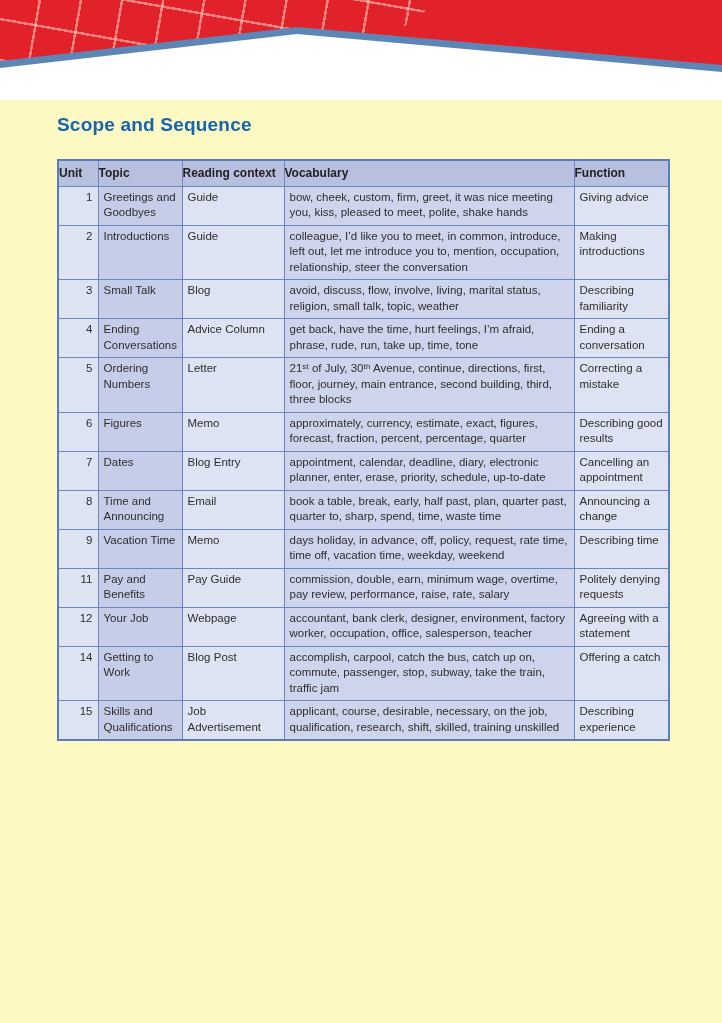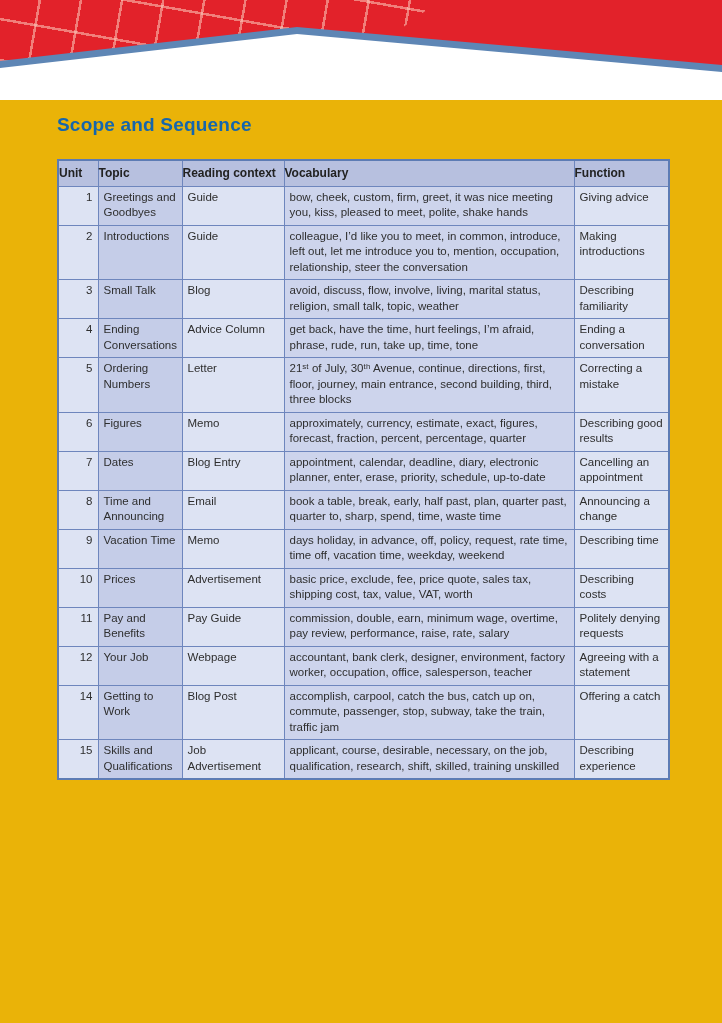--- a/index.html
+++ b/index.html
@@ -1,21 +1,21 @@
 <!DOCTYPE html>
 <html style="--banner-red: #e2222a; --chevron-blue: #5e86b5; --title-blue: #1566ad; --table-border: #5d7cb4; --table-border-inner: #6e86bd; --header-bg: #b7c0df; --col-light: #dde3f3; --col-dark: #c5cde8; --col-mid: #cdd4ec;"><head>
 <meta charset="utf-8">
 <style>
   * { margin:0; padding:0; box-sizing:border-box; }
   html,body { background:#fff; }
   body { font-family:"Liberation Sans", sans-serif; }
   .page {
     position:relative;
     width:722px; height:1023px;
-    background:#eab308;
+    background:#fef9c3;
     overflow:hidden;
     margin:0 auto;
   }
 
   
   .banner {
     position:relative;
     width:722px; height:100px;
     background: var(--banner-red, #e2222a);
   }
@@ -170,27 +170,20 @@
           <td class="function-cell">Announcing a change</td>
         </tr>
         <tr>
           <td class="unit-cell">9</td>
           <td class="topic-cell">Vacation Time</td>
           <td class="reading-cell">Memo</td>
           <td class="vocabulary-cell">days holiday, in advance, off, policy, request, rate time, time off, vacation time, weekday, weekend</td>
           <td class="function-cell">Describing time</td>
         </tr>
         <tr>
-          <td class="unit-cell">10</td>
-          <td class="topic-cell">Prices</td>
-          <td class="reading-cell">Advertisement</td>
-          <td class="vocabulary-cell">basic price, exclude, fee, price quote, sales tax, shipping cost, tax, value, VAT, worth</td>
-          <td class="function-cell">Describing costs</td>
-        </tr>
-        <tr>
           <td class="unit-cell">11</td>
           <td class="topic-cell">Pay and Benefits</td>
           <td class="reading-cell">Pay Guide</td>
           <td class="vocabulary-cell">commission, double, earn, minimum wage, overtime, pay review, performance, raise, rate, salary</td>
           <td class="function-cell">Politely denying requests</td>
         </tr>
         <tr>
           <td class="unit-cell">12</td>
           <td class="topic-cell">Your Job</td>
           <td class="reading-cell">Webpage</td>

